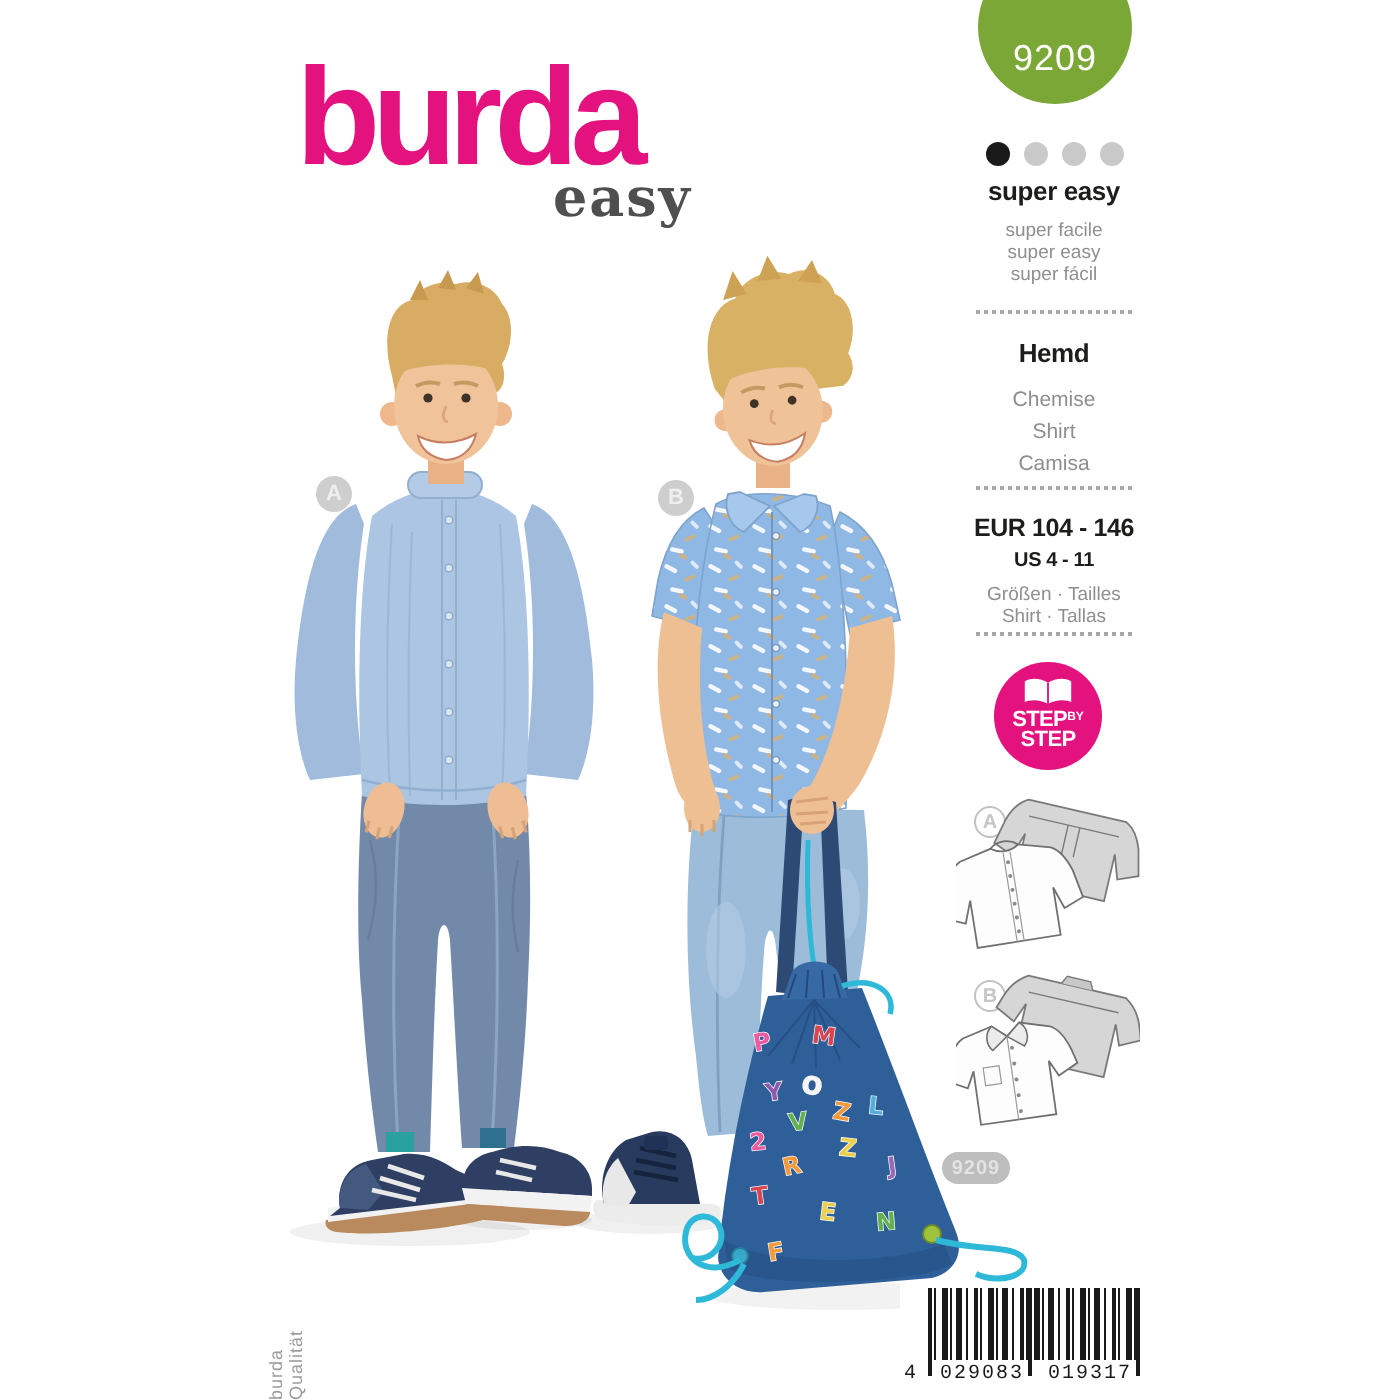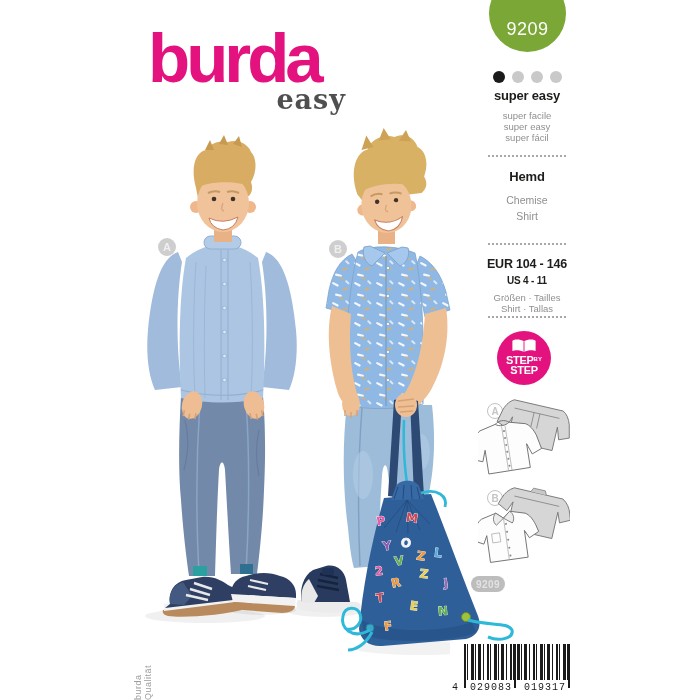--- a/index.html
+++ b/index.html
@@ -301,20 +301,21 @@
     <div class="t-gray-s">super facile</div>
     <div class="t-gray-s">super easy</div>
     <div class="t-gray-s">super fácil</div>
   </div>
   <div class="abs sep" style="top:155px;"></div>
 
   <div class="abs col t-bold" style="top:170px;">Hemd</div>
   <div class="abs col" style="top:192px;">
     <div class="t-gray-m">Chemise</div>
     <div class="t-gray-m">Shirt</div>
+    <div class="t-gray-m">Camisa</div>
   </div>
   <div class="abs sep" style="top:243px;"></div>
 
   <div class="abs col t-bold" style="top:258px;font-size:12.5px;">EUR 104 - 146</div>
   <div class="abs col t-bold" style="top:275px;font-size:10px;">US 4 - 11</div>
   <div class="abs col t-gray-s" style="top:292px;">Größen · Tailles</div>
   <div class="abs col t-gray-s" style="top:303px;">Shirt · Tallas</div>
   <div class="abs sep" style="top:316px;"></div>
 
   <div class="abs step-badge">

